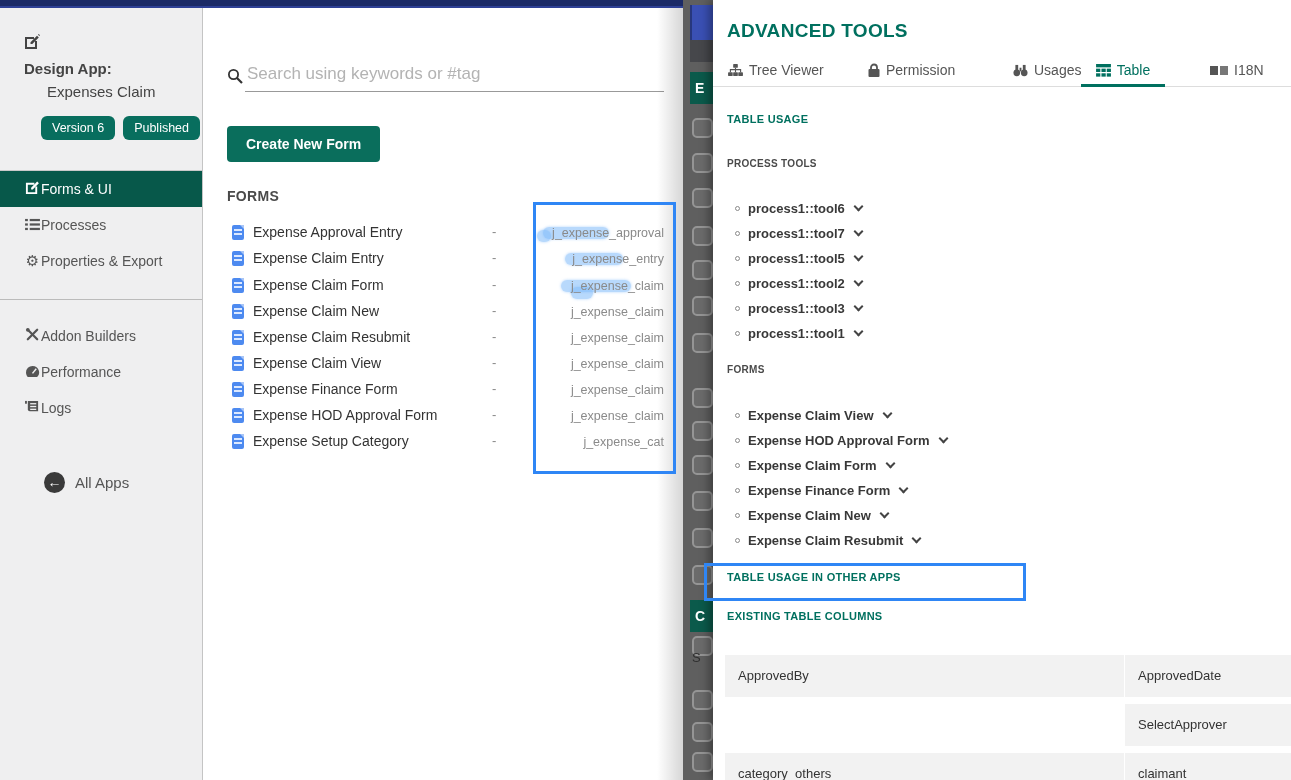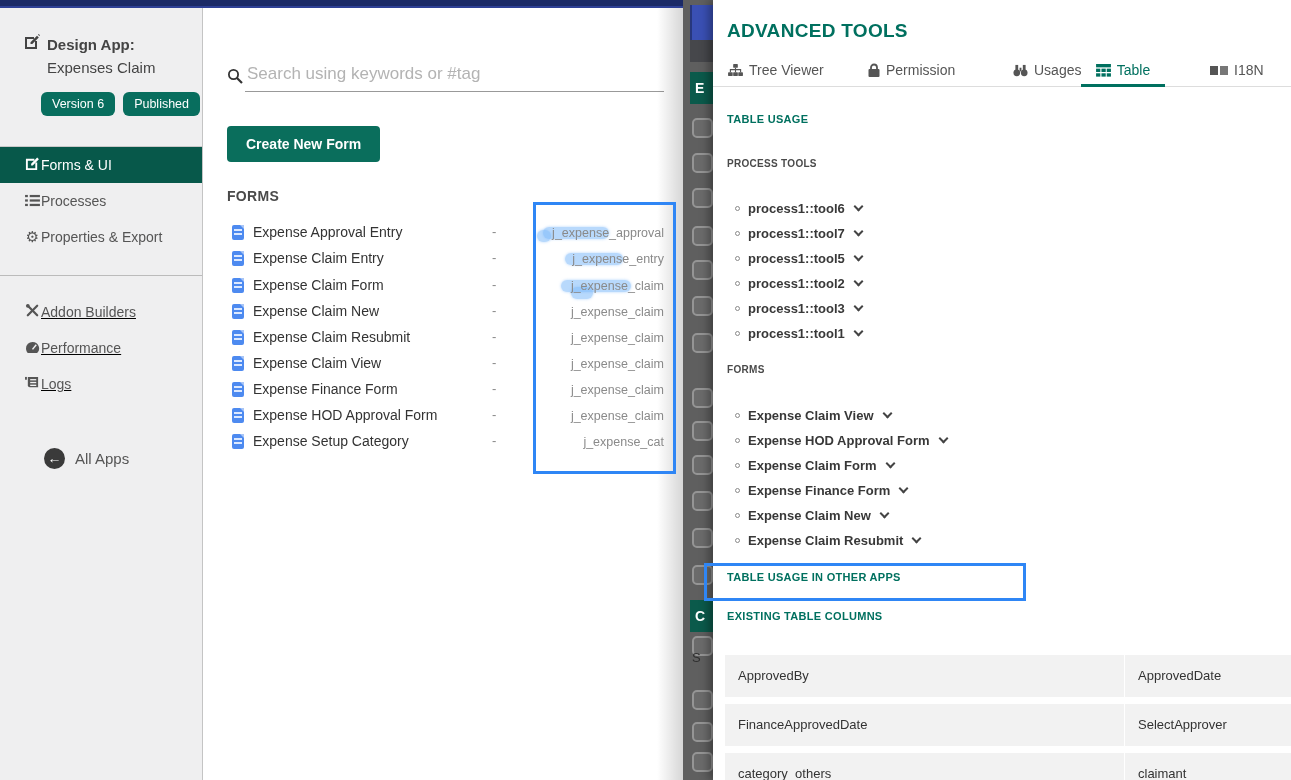--- a/index.html
+++ b/index.html
@@ -8,33 +8,33 @@
   .screen { position:relative; width:1291px; height:780px; background:#fff; }
 
   
   .topbar { position:absolute; left:0; top:0; width:100%; height:8px;
     background:#1b2a66; border-bottom:2px solid #2e4095; z-index:1; }
 
   
   .sidebar { position:absolute; left:0; top:8px; width:203px; height:772px;
     background:#efeff0; border-right:1px solid #c4c4c4; z-index:2; }
   .app-header { padding:26px 0 0 24px; color:#444; }
-  .app-title-row { display:flex; align-items:flex-end; gap:7px; font-weight:bold; font-size:15px; }
+  .app-title-row { display:flex; align-items:flex-start; gap:7px; font-weight:bold; font-size:15px;flex-direction:column; }
   .app-name { padding:6px 0 0 23px; font-size:15px; color:#444; }
   .badges { display:flex; gap:8px; padding:16px 0 0 17px; }
   .badge { background:#086e5e; color:#fff; font-size:12.5px; padding:5px 11px;
     border-radius:6px; white-space:nowrap; }
   .menu { margin-top:30px; border-top:1px solid #c9c9c9; }
   .menu-item { display:flex; align-items:center; gap:0; height:36px;
     padding-left:24px; font-size:14px; color:#555; cursor:pointer; }
   .menu-item.active { background:#07584a; color:#fff; }
   .menu-item .mi-icon { width:17px; text-align:center; font-size:15px; color:#555; flex:0 0 17px; }
   .menu-item.active .mi-icon { color:#fff; }
   .sidebar-divider { border-top:1px solid #bbb; margin-top:20px; }
-  .menu2 { margin-top:18px;text-decoration:underline; }
+  .menu2 { margin-top:18px; }
   .all-apps { display:flex; align-items:center; gap:10px; margin:46px 0 0 44px;
     font-size:15px; color:#555; cursor:pointer; }
   .back-circle { width:21px; height:21px; border-radius:50%; background:#3a3a3a;
     color:#fff; font-size:14px; line-height:20px; text-align:center; }
 
   
   .forms-panel { position:absolute; left:203px; top:8px; width:480px; height:772px;
     background:#fff; z-index:2; }
   .forms-panel::after { content:""; position:absolute; right:0; top:0; bottom:0;
     width:26px; background:linear-gradient(to right, rgba(0,0,0,0), rgba(0,0,0,0.16));
@@ -446,21 +446,20 @@
       <span class="bullet"></span>
       <span>Expense Claim Resubmit</span>
       <span class="chev"></span>
     </div>
 
     <div class="h-teal" style="top:571px">TABLE USAGE IN OTHER APPS</div>
     <div class="h-teal" style="top:610px">EXISTING TABLE COLUMNS</div>
 
     <div class="col-cell cell-l" style="top:655px">ApprovedBy</div>
     <div class="col-cell cell-r" style="top:655px">ApprovedDate</div>
-    <div class="col-cell cell-l" style="top:704px">FinanceApprovedDate</div>
     <div class="col-cell cell-r" style="top:704px">SelectApprover</div>
     <div class="col-cell cell-l" style="top:753px">category_others</div>
     <div class="col-cell cell-r" style="top:753px">claimant</div>
   </section>
 
   <div class="annotation-box ann-right"></div>
 
 </div>
 
 </body></html>

